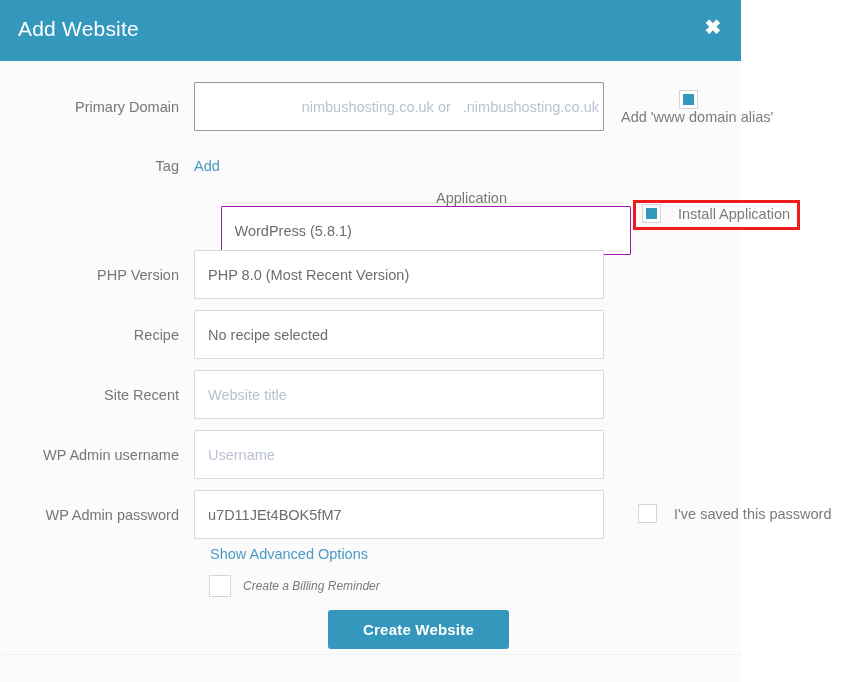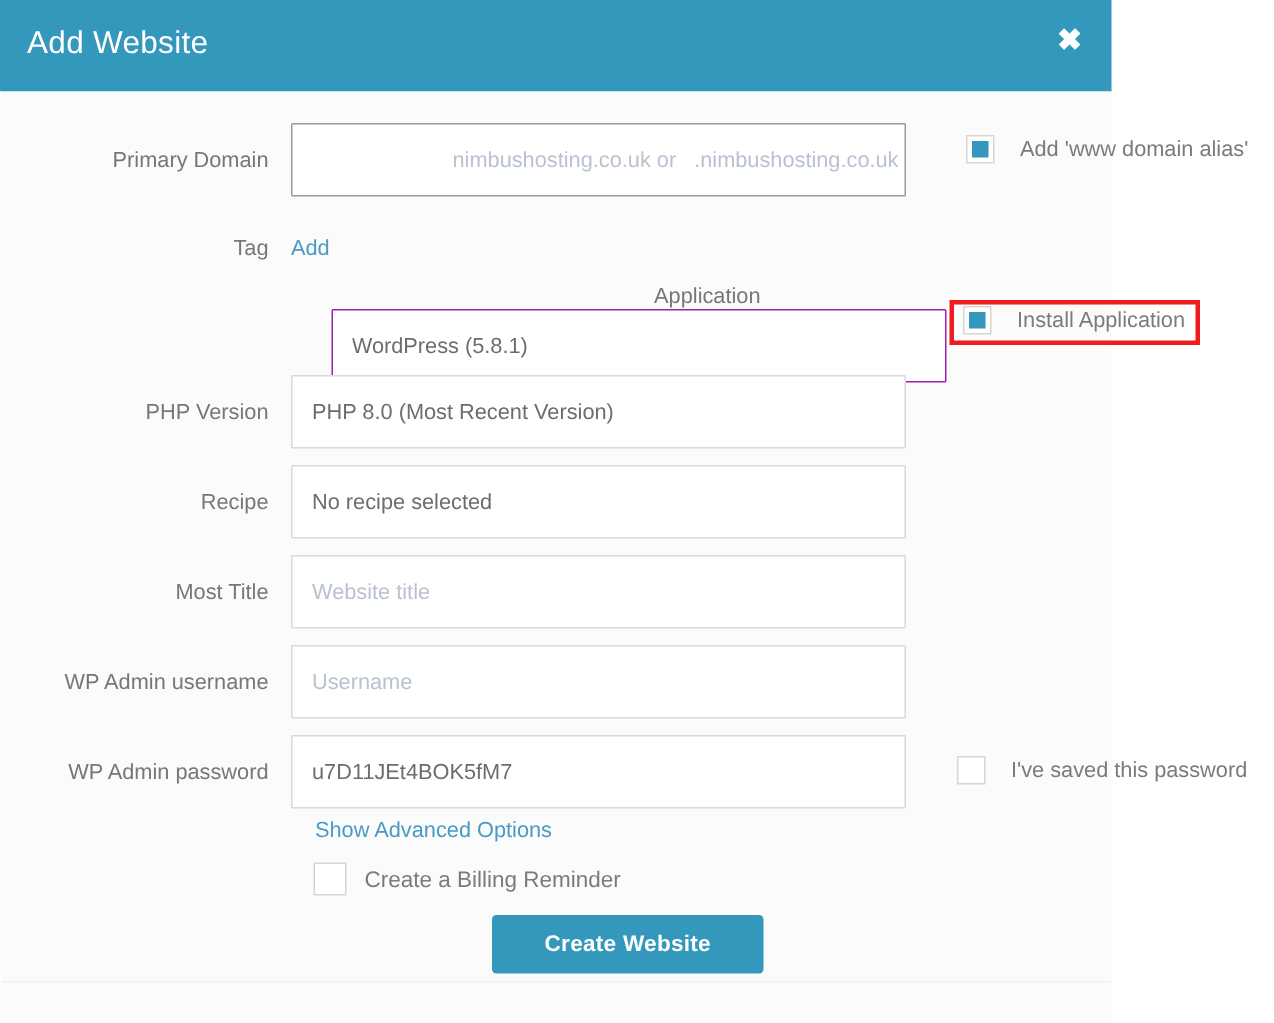--- a/index.html
+++ b/index.html
@@ -196,23 +196,24 @@
   .billing-checkbox {
     width: 22px;
     height: 22px;
     box-sizing: border-box;
     border: 1px solid #d5d5d5;
     background: #ffffff;
     cursor: pointer;
   }
   .billing-label {
     margin-left: 12px;
-    font-size: 15px;
+    font-size: 12px;
     color: #7b7b7b;
     white-space: nowrap;
+    font-style: italic;
   }
 
   .create-btn {
     position: absolute;
     left: 327px;
     top: 617px;
     width: 181px;
     height: 39px;
     background: #3498bd;
     color: #ffffff;
@@ -269,21 +270,21 @@
     </div>
 
     <div class="form-row" style="top:249px;">
       <div class="field-label">Recipe</div>
       <div class="field-control">
         <input class="text-input" type="text" readonly="" value="No recipe selected" style="">
       </div>
     </div>
 
     <div class="form-row" style="top:309px;">
-      <div class="field-label">Most Title</div>
+      <div class="field-label">Site Recent</div>
       <div class="field-control">
         <input class="text-input" type="text" placeholder="Website title" style="">
       </div>
     </div>
 
     <div class="form-row" style="top:369px;">
       <div class="field-label">WP Admin username</div>
       <div class="field-control">
         <input class="text-input" type="text" placeholder="Username" style="">
       </div>
@@ -296,21 +297,21 @@
       </div>
     </div>
 
     <a class="adv-link" style="position:absolute; left:209px; top:485px;">Show Advanced Options</a>
 
     <div class="billing-row" style="left:208px; top:514px;">
       <span class="billing-checkbox"></span>
       <span class="billing-label">Create a Billing Reminder</span>
     </div>
 
-    <div class="check-item" style="left:643px; top:29px;">
+    <div class="check-item" style="left:603px; top:29px;flex-direction:column;">
       <span class="checkbox checked"></span>
       <span class="check-label">Add 'www domain alias'</span>
     </div>
 
     <div class="check-item" style="left:641px; top:143px;">
       <span class="checkbox checked"></span>
       <span class="check-label">Install Application</span>
     </div>
 
     <div class="annotation-box" style="left:632px; top:139px; width:167px; height:30px;"></div>

